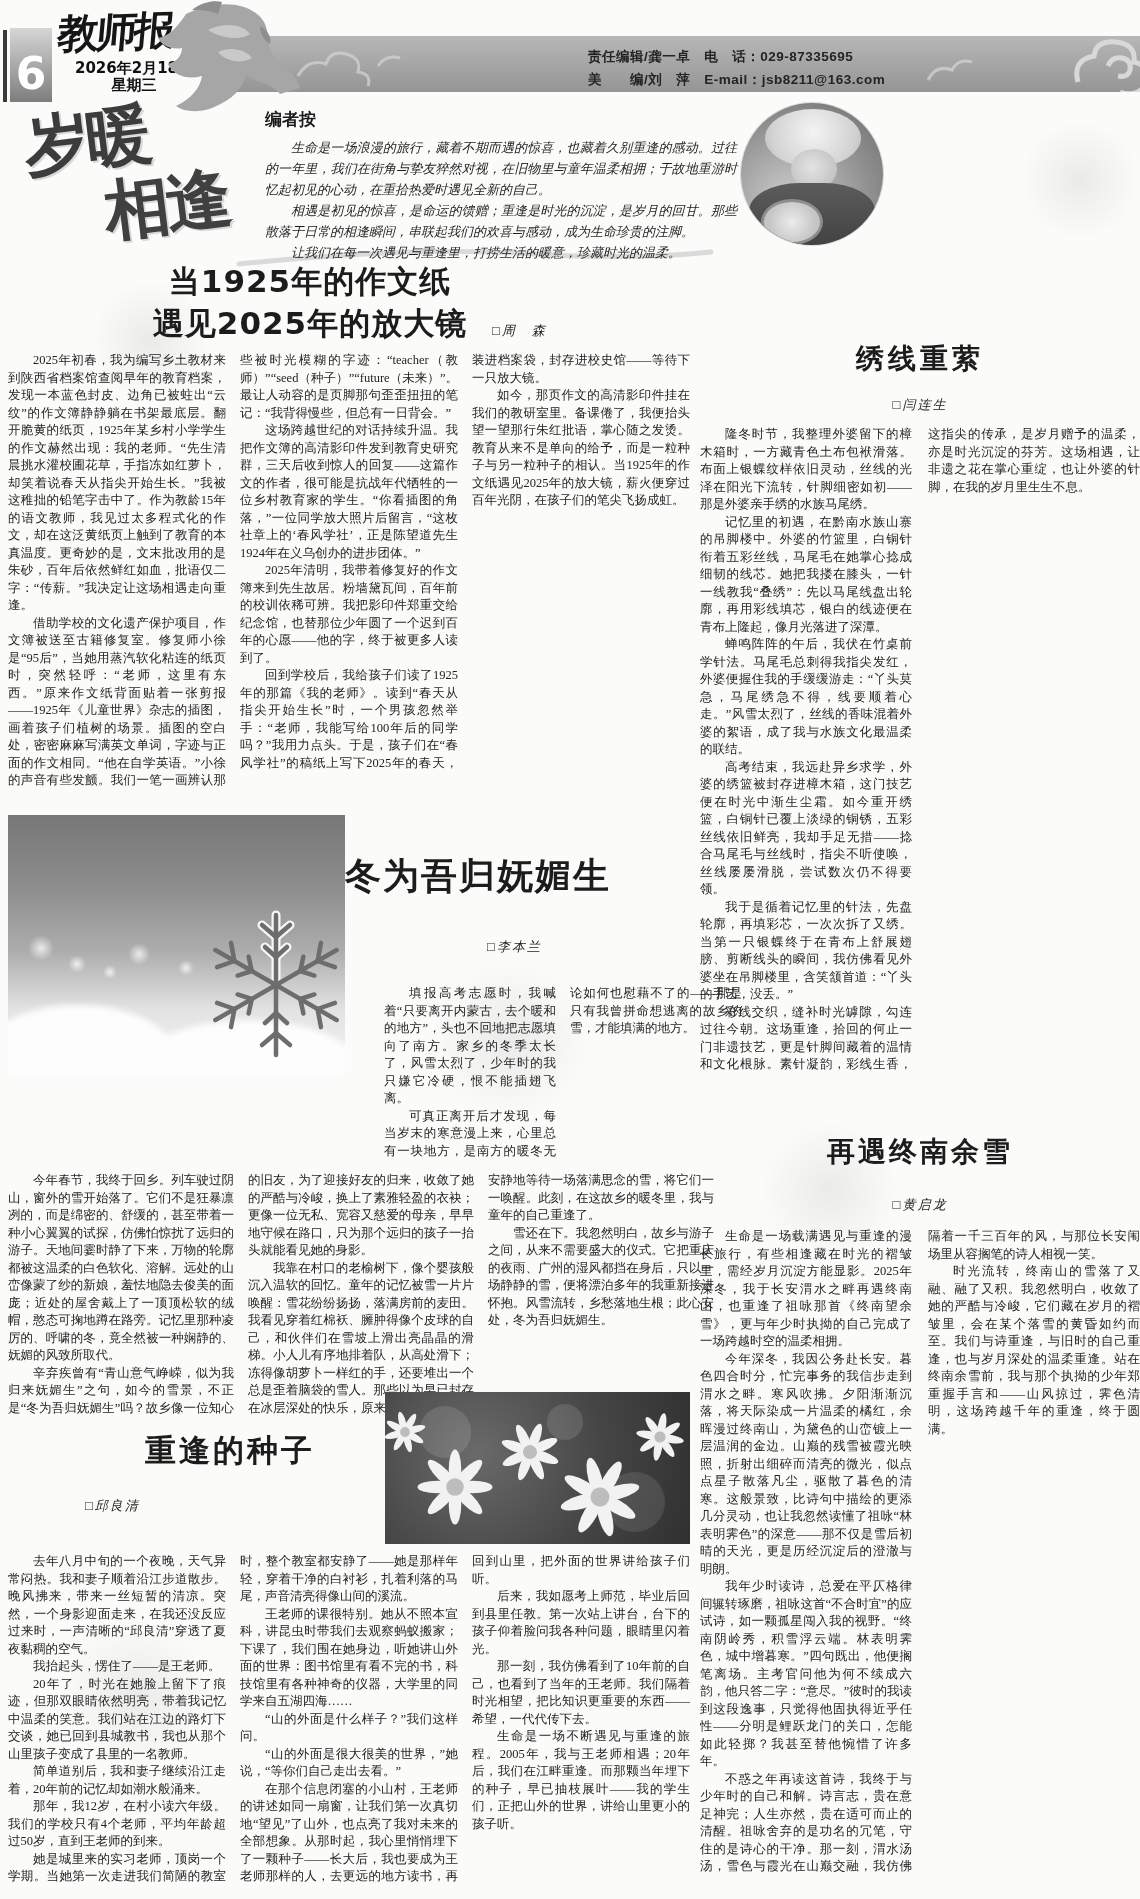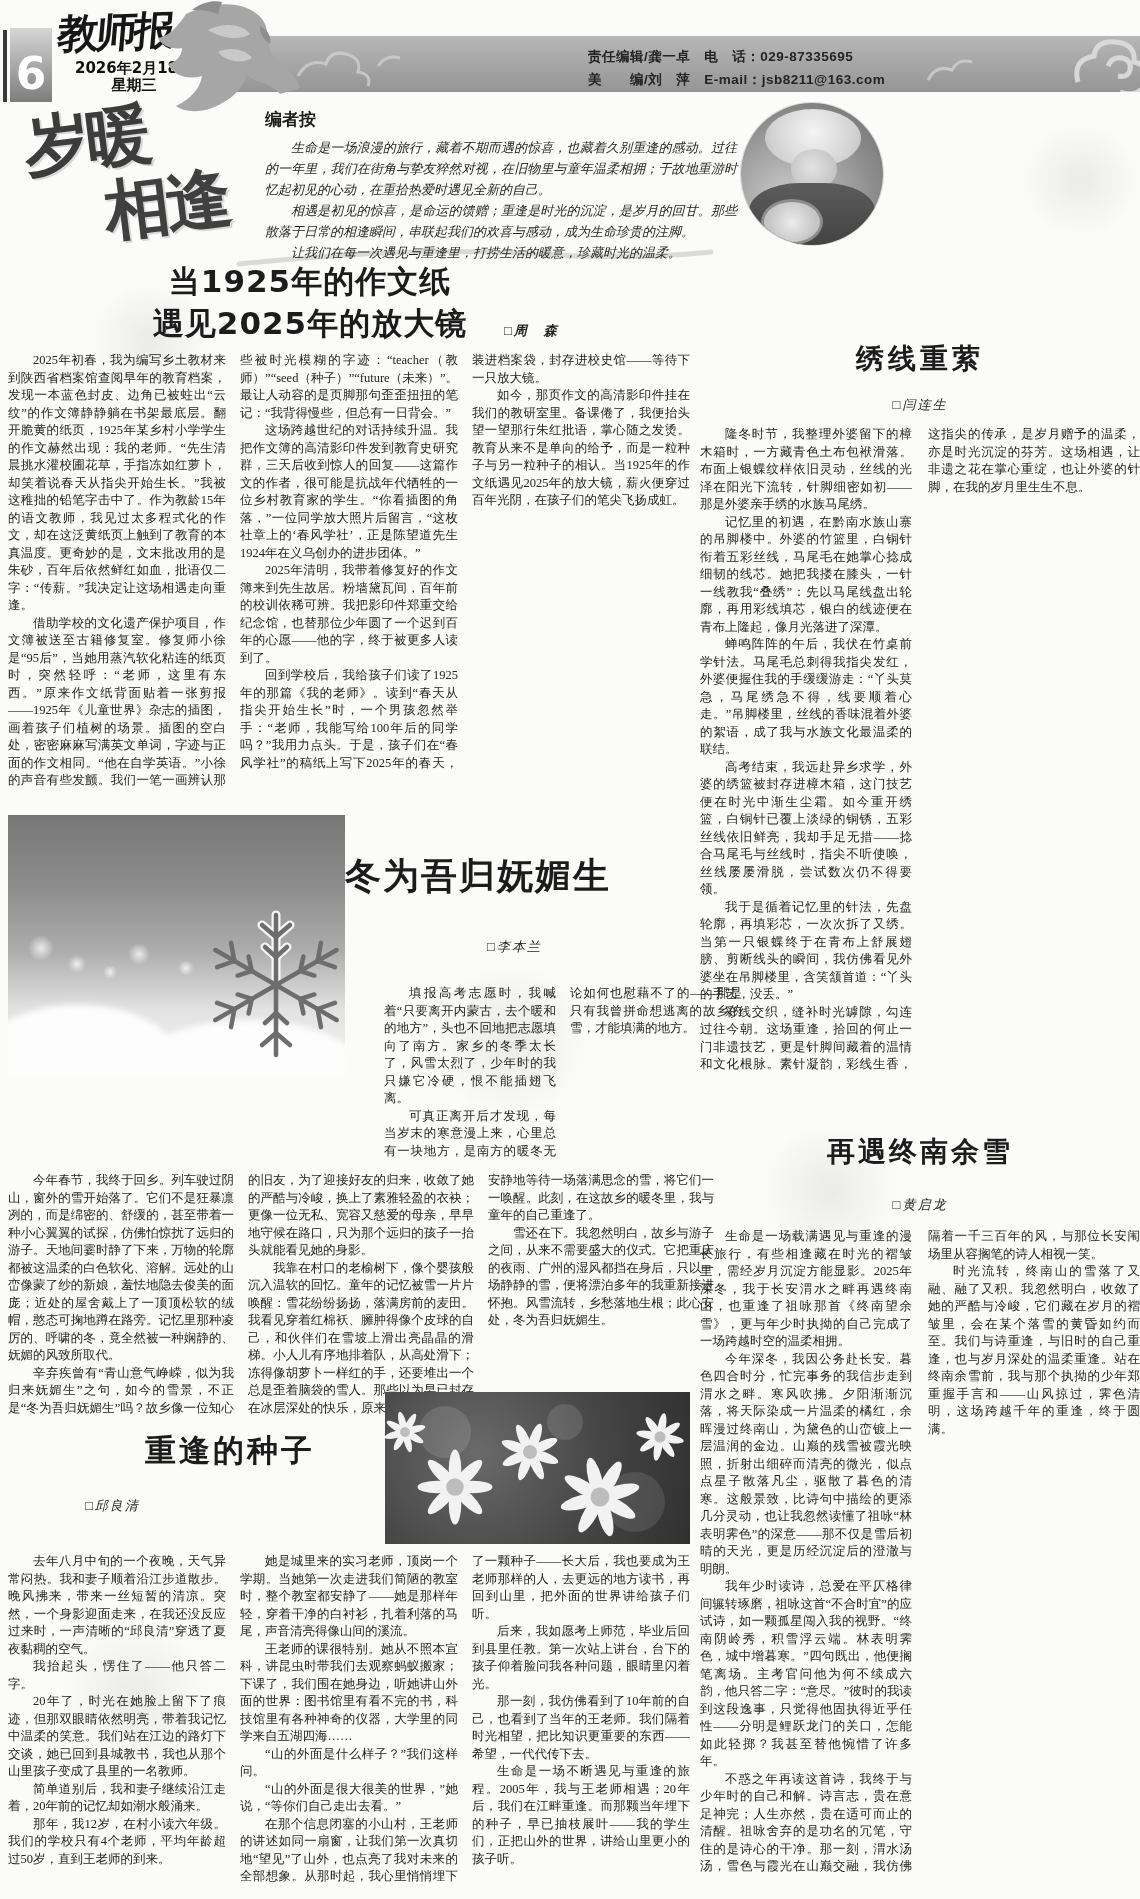--- a/index.html
+++ b/index.html
@@ -141,36 +141,36 @@
     <div class="hat"></div>
     <div class="face"></div>
     <div class="body"></div>
     <div class="hoop"></div>
   </div>
 
   <div class="abs a1-title hl">
     <div>当1925年的作文纸</div>
     <div>遇见2025年的放大镜</div>
   </div>
-  <div class="abs byline" style="left:504px;top:322px;font-weight:bold;">□周　森</div>
+  <div class="abs byline" style="left:492px;top:322px;">□周　森</div>
   <div class="abs cols c3 a1-body">
       <p>2025年初春，我为编写乡土教材来到陕西省档案馆查阅早年的教育档案，发现一本蓝色封皮、边角已被蛀出“云纹”的作文簿静静躺在书架最底层。翻开脆黄的纸页，1925年某乡村小学学生的作文赫然出现：我的老师。“先生清晨挑水灌校圃花草，手指冻如红萝卜，却笑着说春天从指尖开始生长。”我被这稚拙的铅笔字击中了。作为教龄15年的语文教师，我见过太多程式化的作文，却在这泛黄纸页上触到了教育的本真温度。更奇妙的是，文末批改用的是朱砂，百年后依然鲜红如血，批语仅二字：“传薪。”我决定让这场相遇走向重逢。</p>
       <p>借助学校的文化遗产保护项目，作文簿被送至古籍修复室。修复师小徐是“95后”，当她用蒸汽软化粘连的纸页时，突然轻呼：“老师，这里有东西。”原来作文纸背面贴着一张剪报——1925年《儿童世界》杂志的插图，画着孩子们植树的场景。插图的空白处，密密麻麻写满英文单词，字迹与正面的作文相同。“他在自学英语。”小徐的声音有些发颤。我们一笔一画辨认那些被时光模糊的字迹：“teacher（教师）”“seed（种子）”“future（未来）”。最让人动容的是页脚那句歪歪扭扭的笔记：“我背得慢些，但总有一日背会。”</p>
       <p>这场跨越世纪的对话持续升温。我把作文簿的高清影印件发到教育史研究群，三天后收到惊人的回复——这篇作文的作者，很可能是抗战年代牺牲的一位乡村教育家的学生。“你看插图的角落，”一位同学放大照片后留言，“这枚社章上的‘春风学社’，正是陈望道先生1924年在义乌创办的进步团体。”</p>
       <p>2025年清明，我带着修复好的作文簿来到先生故居。粉墙黛瓦间，百年前的校训依稀可辨。我把影印件郑重交给纪念馆，也替那位少年圆了一个迟到百年的心愿——他的字，终于被更多人读到了。</p>
       <p>回到学校后，我给孩子们读了1925年的那篇《我的老师》。读到“春天从指尖开始生长”时，一个男孩忽然举手：“老师，我能写给100年后的同学吗？”我用力点头。于是，孩子们在“春风学社”的稿纸上写下2025年的春天，装进档案袋，封存进校史馆——等待下一只放大镜。</p>
       <p>如今，那页作文的高清影印件挂在我们的教研室里。备课倦了，我便抬头望一望那行朱红批语，掌心随之发烫。教育从来不是单向的给予，而是一粒种子与另一粒种子的相认。当1925年的作文纸遇见2025年的放大镜，薪火便穿过百年光阴，在孩子们的笔尖飞扬成虹。</p>
     </div>
 
   <div class="abs a2-title hl">绣线重萦</div>
   <div class="abs byline" style="left:700px;top:396px;width:440px;text-align:center;">□闫连生</div>
   <div class="abs cols c2 a2-body">
       <p>隆冬时节，我整理外婆留下的樟木箱时，一方藏青色土布包袱滑落。布面上银蝶纹样依旧灵动，丝线的光泽在阳光下流转，针脚细密如初——那是外婆亲手绣的水族马尾绣。</p>
       <p>记忆里的初遇，在黔南水族山寨的吊脚楼中。外婆的竹篮里，白铜针衔着五彩丝线，马尾毛在她掌心捻成细韧的线芯。她把我搂在膝头，一针一线教我“叠绣”：先以马尾线盘出轮廓，再用彩线填芯，银白的线迹便在青布上隆起，像月光落进了深潭。</p>
-      <p>蝉鸣阵阵的午后，我伏在竹桌前学针法。马尾毛总刺得我指尖发红，外婆便握住我的手缓缓游走：“丫头莫急，马尾绣急不得，线要顺着心走。”吊脚楼里，丝线的香味混着外婆的絮语，成了我与水族文化最温柔的联结。</p>
+      <p>蝉鸣阵阵的午后，我伏在竹桌前学针法。马尾毛总刺得我指尖发红，外婆便握住我的手缓缓游走：“丫头莫急，马尾绣急不得，线要顺着心走。”风雪太烈了，丝线的香味混着外婆的絮语，成了我与水族文化最温柔的联结。</p>
       <p>高考结束，我远赴异乡求学，外婆的绣篮被封存进樟木箱，这门技艺便在时光中渐生尘霜。如今重开绣篮，白铜针已覆上淡绿的铜锈，五彩丝线依旧鲜亮，我却手足无措——捻合马尾毛与丝线时，指尖不听使唤，丝线屡屡滑脱，尝试数次仍不得要领。</p>
       <p>我于是循着记忆里的针法，先盘轮廓，再填彩芯，一次次拆了又绣。当第一只银蝶终于在青布上舒展翅膀、剪断线头的瞬间，我仿佛看见外婆坐在吊脚楼里，含笑颔首道：“丫头的手艺，没丢。”</p>
       <p>彩线交织，缝补时光罅隙，勾连过往今朝。这场重逢，拾回的何止一门非遗技艺，更是针脚间藏着的温情和文化根脉。素针凝韵，彩线生香，这指尖的传承，是岁月赠予的温柔，亦是时光沉淀的芬芳。这场相遇，让非遗之花在掌心重绽，也让外婆的针脚，在我的岁月里生生不息。</p>
     </div>
 
   <div class="abs winter-photo">
     <div class="bokeh" style="left:20px;top:120px;width:26px;height:26px;"></div>
     <div class="bokeh" style="left:60px;top:140px;width:18px;height:18px;"></div>
     <div class="bokeh" style="left:120px;top:128px;width:22px;height:22px;"></div>
     <div class="bokeh" style="left:170px;top:145px;width:16px;height:16px;"></div>
@@ -274,21 +274,21 @@
       <use href="#daisy" transform="translate(145,60) scale(1.0) rotate(20)"></use>
       <use href="#daisy" transform="translate(215,105) scale(1.35) rotate(-15)"></use>
       <use href="#daisy" transform="translate(275,45) scale(0.8) rotate(10)"></use>
       <use href="#daisy" transform="translate(20,40) scale(0.7) rotate(30)"></use>
     </svg>
   </div>
   <div class="abs a4-title hl">重逢的种子</div>
   <div class="abs byline" style="left:85px;top:1497px;width:290px;">□邱良清</div>
   <div class="abs cols c3 a4-body">
       <p>去年八月中旬的一个夜晚，天气异常闷热。我和妻子顺着沿江步道散步。晚风拂来，带来一丝短暂的清凉。突然，一个身影迎面走来，在我还没反应过来时，一声清晰的“邱良清”穿透了夏夜黏稠的空气。</p>
-      <p>我抬起头，愣住了——他只答二字。</p>
+      <p>我抬起头，愣住了——是王老师。</p>
       <p>20年了，时光在她脸上留下了痕迹，但那双眼睛依然明亮，带着我记忆中温柔的笑意。我们站在江边的路灯下交谈，她已回到县城教书，我也从那个山里孩子变成了县里的一名教师。</p>
       <p>简单道别后，我和妻子继续沿江走着，20年前的记忆却如潮水般涌来。</p>
       <p>那年，我12岁，在村小读六年级。我们的学校只有4个老师，平均年龄超过50岁，直到王老师的到来。</p>
       <p>她是城里来的实习老师，顶岗一个学期。当她第一次走进我们简陋的教室时，整个教室都安静了——她是那样年轻，穿着干净的白衬衫，扎着利落的马尾，声音清亮得像山间的溪流。</p>
       <p>王老师的课很特别。她从不照本宣科，讲昆虫时带我们去观察蚂蚁搬家；下课了，我们围在她身边，听她讲山外面的世界：图书馆里有看不完的书，科技馆里有各种神奇的仪器，大学里的同学来自五湖四海……</p>
       <p>“山的外面是什么样子？”我们这样问。</p>
       <p>“山的外面是很大很美的世界，”她说，“等你们自己走出去看。”</p>
       <p>在那个信息闭塞的小山村，王老师的讲述如同一扇窗，让我们第一次真切地“望见”了山外，也点亮了我对未来的全部想象。从那时起，我心里悄悄埋下了一颗种子——长大后，我也要成为王老师那样的人，去更远的地方读书，再回到山里，把外面的世界讲给孩子们听。</p>
       <p>后来，我如愿考上师范，毕业后回到县里任教。第一次站上讲台，台下的孩子仰着脸问我各种问题，眼睛里闪着光。</p>
       <p>那一刻，我仿佛看到了10年前的自己，也看到了当年的王老师。我们隔着时光相望，把比知识更重要的东西——希望，一代代传下去。</p>

